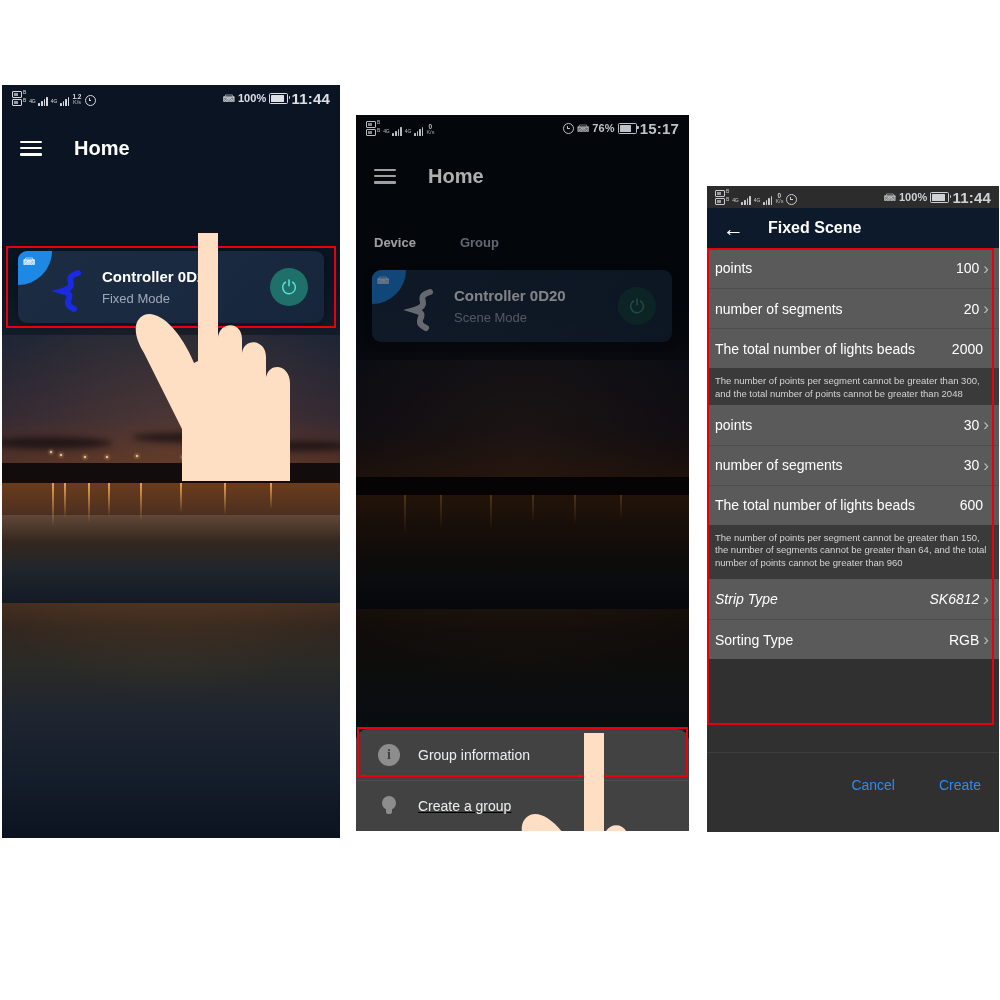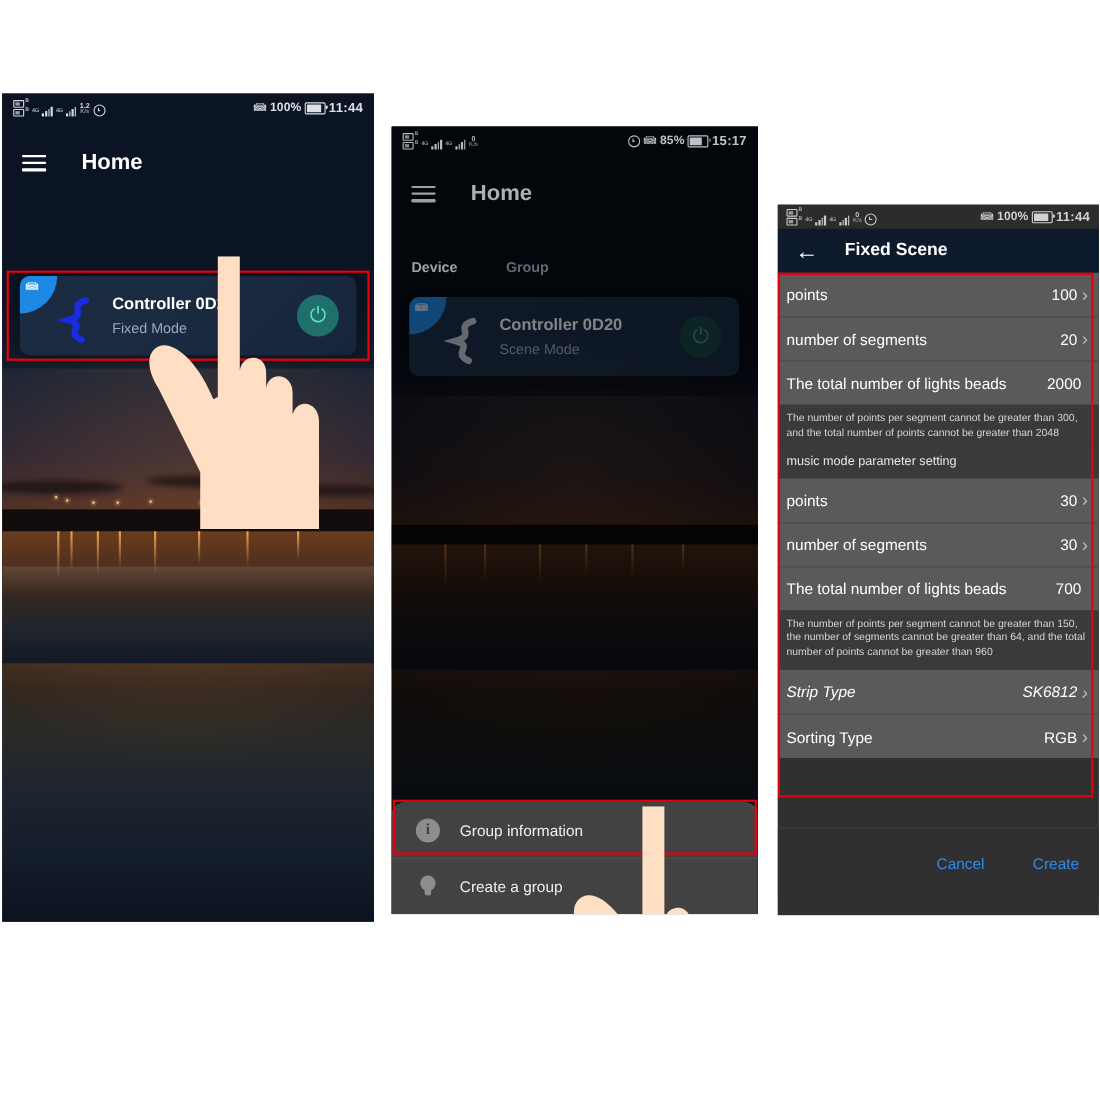--- a/index.html
+++ b/index.html
@@ -37,21 +37,21 @@
   .netspd s{font-size:5.5px;text-decoration:none;opacity:.85;}
   .alarm{width:9px;height:9px;border:1.3px solid currentColor;border-radius:50%;position:relative;}
   .alarm:before,.alarm:after{content:"";position:absolute;background:currentColor;}
   .alarm:before{width:1px;height:3px;left:3px;top:2px;}
   .alarm:after{width:2.5px;height:1px;left:3.2px;top:4px;}
   .bt{font-size:11px;line-height:1;}
   .pct{font-size:11px;font-weight:600;letter-spacing:.1px;}
   .batt{width:17px;height:9px;border:1.2px solid currentColor;border-radius:1.5px;position:relative;}
   .batt:after{content:"";position:absolute;right:-3px;top:2.5px;width:1.6px;height:3px;background:currentColor;border-radius:0 1px 1px 0;}
   .batt i{position:absolute;left:1px;top:1px;bottom:1px;background:currentColor;border-radius:.5px;}
-  .clock{font-size:12px;font-weight:600;letter-spacing:.2px;}
+  .clock{font-size:15px;font-weight:600;letter-spacing:.2px;}
 
   
   .appbar{position:absolute;left:0;width:100%;display:flex;align-items:center;box-sizing:border-box;}
   .burger{display:flex;flex-direction:column;justify-content:space-between;cursor:pointer;}
   .burger span{display:block;background:#ffffff;border-radius:1px;}
   .apptitle{font-weight:700;color:#fff;}
   .backarrow{color:#fff;line-height:1;font-weight:400;cursor:pointer;}
 
   
   .tabs{position:absolute;left:0;width:100%;display:flex;box-sizing:border-box;}
@@ -105,21 +105,21 @@
   }
   #p2-bg .refl{position:absolute;width:2px;background:linear-gradient(180deg,rgba(220,150,75,.5),rgba(220,150,75,0));}
   #p2-bg .shore{position:absolute;left:0;width:100%;background:#0a0707;}
   #p2-bg .water{position:absolute;left:0;width:100%;
     background:linear-gradient(180deg,#3f2411 0%, #2e1c12 25%, #1e1713 50%, #141619 72%, #0a0f17 100%);}
   #p2-topveil{position:absolute;left:0;top:0;width:100%;height:245px;
     background:linear-gradient(180deg,#060b14 0%,#060b14 72%,rgba(6,11,20,.55) 100%);}
   #p2-dim{position:absolute;left:0;top:0;width:100%;height:100%;background:rgba(0,0,0,.45);}
   .sheet{position:absolute;left:0;width:100%;background:#424242;border-radius:12px 12px 0 0;overflow:hidden;}
   .sheet-item{display:flex;align-items:center;box-sizing:border-box;}
-  .sheet-item + .sheet-item{border-top:1px solid #4f4f4f;}
+  .sheet-item + .sheet-item{border-top:1px solid #4f4f4f;text-decoration:underline;}
   .sheet-label{color:#eceff1;}
   .ic-info{width:22px;height:22px;border-radius:50%;background:#8d8d8d;color:#424242;
     display:flex;align-items:center;justify-content:center;font-size:14px;font-weight:700;font-family:"Liberation Serif",serif;}
   .ic-bulb{width:22px;height:22px;position:relative;}
   .ic-bulb b{position:absolute;left:4px;top:1px;width:14px;height:14px;border-radius:50%;background:#8d8d8d;display:block;}
   .ic-bulb i{position:absolute;left:8px;top:14px;width:6px;height:5px;background:#8d8d8d;border-radius:0 0 2px 2px;display:block;}
 
   
   #phone3{left:707px;top:186px;width:292px;height:646px;background:#303030;}
   #p3-appbar{background:#0c1a2c;}
@@ -298,21 +298,21 @@
               <i></i>
             </span>
           <span class="netspd">
             <b>0</b>
             <s>K/s</s>
           </span>
         </div>
         <div class="sb-right">
           <span class="alarm"></span>
           <span class="bt">📾</span>
-          <span class="pct">85%</span>
+          <span class="pct">76%</span>
           <span class="batt">
               <i style="width:11px"></i>
             </span>
           <span class="clock">15:17</span>
         </div>
       </div>
 
       <div class="appbar" style="top:38px;height:46px;padding:0 18px;gap:32px;">
         <div class="burger" style="width:22px;height:15px;opacity:.62;">
           <span style="height:2.5px"></span>
@@ -438,42 +438,41 @@
 
         <div class="srow" style="height:40px;padding:0 16px 0 8px;font-size:14px;">
           <span class="lbl">The total number of lights beads</span>
           <span class="rt">
             <span class="val">2000</span>
           </span>
         </div>
 
         <div class="hint" style="padding:7px 8px 4px 8px;font-size:9.5px;line-height:1.35;">The number of points per segment cannot be greater than 300, and the total number of points cannot be greater than 2048</div>
 
-        <div class="sect-head" style="height:30px;padding:0 8px;font-size:11.5px;">music mode parameter setting</div>
 
         <div class="srow" style="height:40px;padding:0 10px 0 8px;font-size:14px;">
           <span class="lbl">points</span>
           <span class="rt">
             <span class="val">30</span>
             <span class="chev" style="font-size:17px;">›</span>
           </span>
         </div>
 
         <div class="srow" style="height:40px;padding:0 10px 0 8px;font-size:14px;">
           <span class="lbl">number of segments</span>
           <span class="rt">
             <span class="val">30</span>
             <span class="chev" style="font-size:17px;">›</span>
           </span>
         </div>
 
         <div class="srow" style="height:40px;padding:0 16px 0 8px;font-size:14px;">
           <span class="lbl">The total number of lights beads</span>
           <span class="rt">
-            <span class="val">700</span>
+            <span class="val">600</span>
           </span>
         </div>
 
         <div class="hint" style="padding:7px 8px 9px 8px;font-size:9.5px;line-height:1.35;">The number of points per segment cannot be greater than 150, the number of segments cannot be greater than 64, and the total number of points cannot be greater than 960</div>
 
         <div class="srow" style="height:40px;padding:0 10px 0 8px;font-size:14px;border-top:none;font-style:italic;">
           <span class="lbl">Strip Type</span>
           <span class="rt">
             <span class="val">SK6812</span>
             <span class="chev" style="font-size:17px;">›</span>

